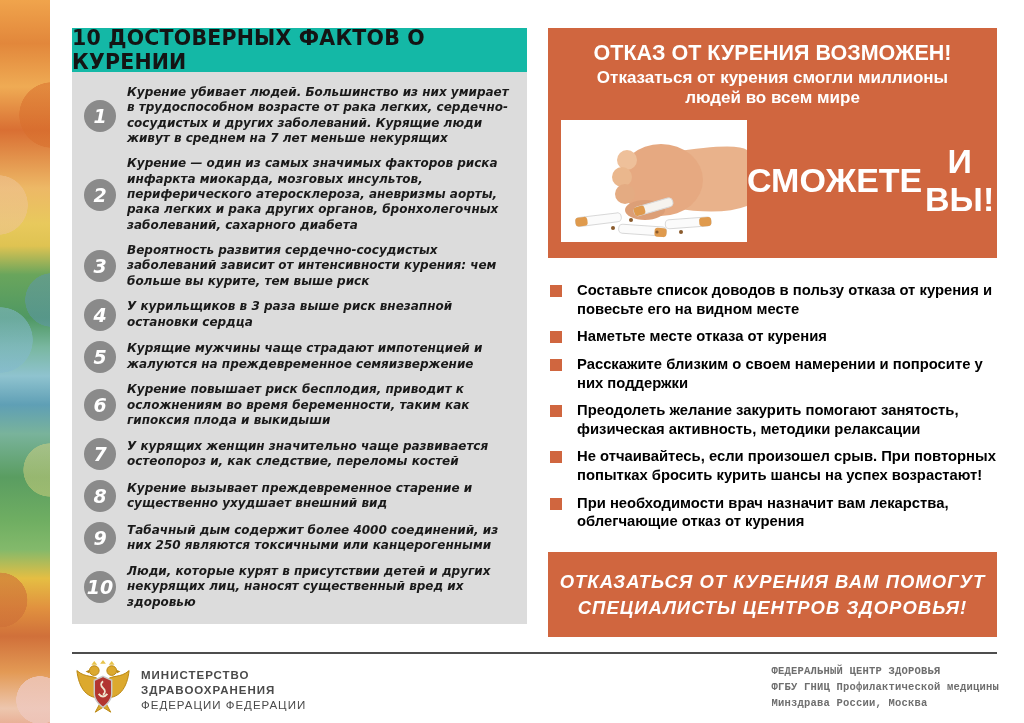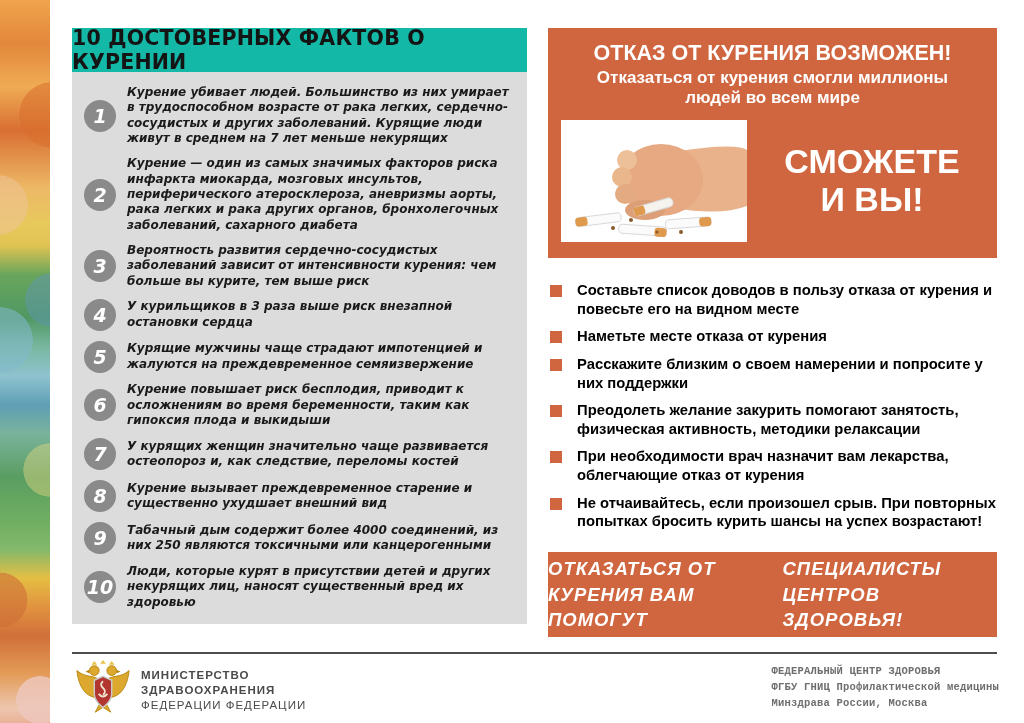--- a/index.html
+++ b/index.html
@@ -34,31 +34,31 @@
   .fact-text{font-style:italic;font-weight:bold;font-size:12px;line-height:1.28;color:#1a1a1a;}
 
   
   .quit-box{position:absolute;left:548px;top:28px;width:449px;height:230px;background:#d0663f;
     color:#fff;text-align:center;box-sizing:border-box;padding-top:13px;}
   .quit-title{font-weight:bold;font-size:21.5px;line-height:1.15;font-family:"Liberation Sans",sans-serif;}
   .quit-sub{font-weight:bold;font-size:17px;line-height:1.2;margin:2px 24px 0 24px;
     font-family:"Liberation Sans",sans-serif;}
   .quit-row{display:flex;align-items:center;margin-top:11px;}
   .photo{flex:0 0 auto;width:186px;height:122px;background:#ffffff;margin-left:13px;}
-  .big-can{flex:1;display:flex;flex-direction:column;align-items:center;justify-content:center;
+  .big-can{flex:1;display:flex;flex-direction:row;align-items:center;justify-content:center;
     font-weight:bold;font-size:34px;line-height:1.1;font-family:"Liberation Sans",sans-serif;}
 
   .tips{position:absolute;left:548px;top:281px;width:449px;display:flex;flex-direction:column;}
   .tip{display:flex;margin-bottom:9px;}
   .tip-bullet{flex:0 0 auto;width:12px;height:12px;background:#d0663f;margin:4px 15px 0 2px;}
   .tip-text{font-weight:bold;font-size:14.8px;line-height:1.26;color:#000000;
     font-family:"Liberation Sans",sans-serif;}
 
   .help-banner{position:absolute;left:548px;top:552px;width:449px;height:85px;background:#d0663f;
-    display:flex;flex-direction:row;align-items:center;justify-content:center;
+    display:flex;flex-direction:column;align-items:center;justify-content:center;
     color:#fff;font-weight:bold;font-style:italic;font-size:18.5px;line-height:1.4;
     letter-spacing:1px;font-family:"Liberation Sans",sans-serif;}
 
   
   .footer-line{position:absolute;left:72px;top:652px;width:925px;height:2px;background:#4d4d4d;}
   .emblem{position:absolute;left:74px;top:659px;width:58px;height:58px;}
   .ministry{position:absolute;left:141px;top:668px;color:#4a4a4a;font-size:11.5px;line-height:1.3;
     letter-spacing:1px;font-family:"Liberation Sans",sans-serif;}
   .ministry .b{font-weight:bold;}
   .center-credit{position:absolute;right:25px;top:664px;text-align:left;color:#6e6e6e;
@@ -169,25 +169,25 @@
     <div class="tip">
       <div class="tip-bullet"></div>
       <div class="tip-text">Расскажите близким о своем намерении и попросите у них поддержки</div>
     </div>
     <div class="tip">
       <div class="tip-bullet"></div>
       <div class="tip-text">Преодолеть желание закурить помогают занятость, физическая активность, методики релаксации</div>
     </div>
     <div class="tip">
       <div class="tip-bullet"></div>
+      <div class="tip-text">Не отчаивайтесь, если произошел срыв. При повторных попытках бросить курить шансы на успех возрастают!</div>
+    </div>
+    <div class="tip">
+      <div class="tip-bullet"></div>
       <div class="tip-text">При необходимости врач назначит вам лекарства, облегчающие отказ от курения</div>
-    </div>
-    <div class="tip">
-      <div class="tip-bullet"></div>
-      <div class="tip-text">Не отчаивайтесь, если произошел срыв. При повторных попытках бросить курить шансы на успех возрастают!</div>
     </div>
   </div>
 
   <div class="help-banner">
     <span>ОТКАЗАТЬСЯ ОТ КУРЕНИЯ ВАМ ПОМОГУТ</span>
     <span>СПЕЦИАЛИСТЫ ЦЕНТРОВ ЗДОРОВЬЯ!</span>
   </div>
 
   <div class="footer-line"></div>
 

